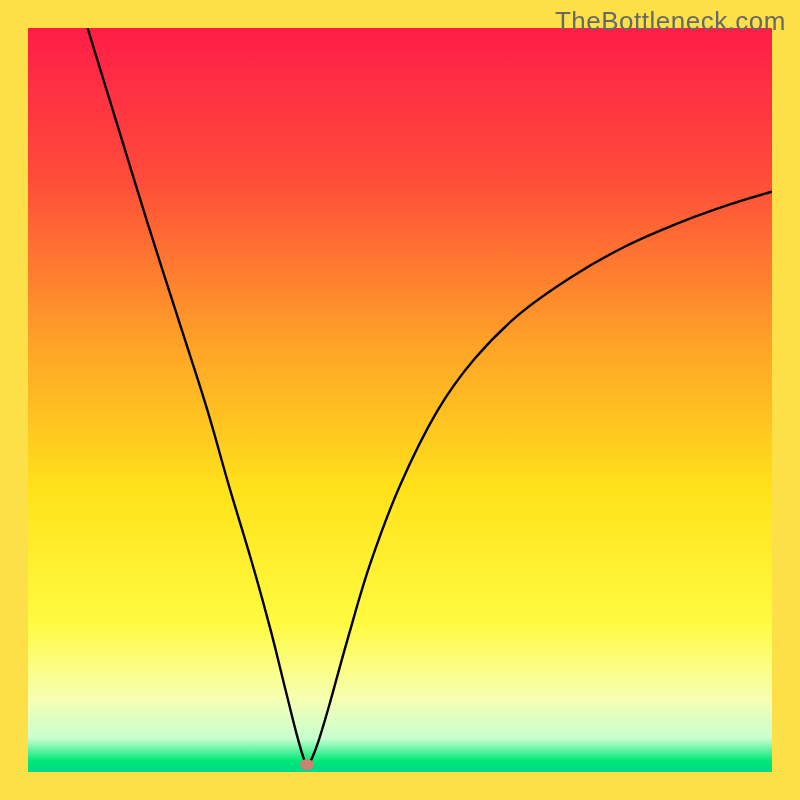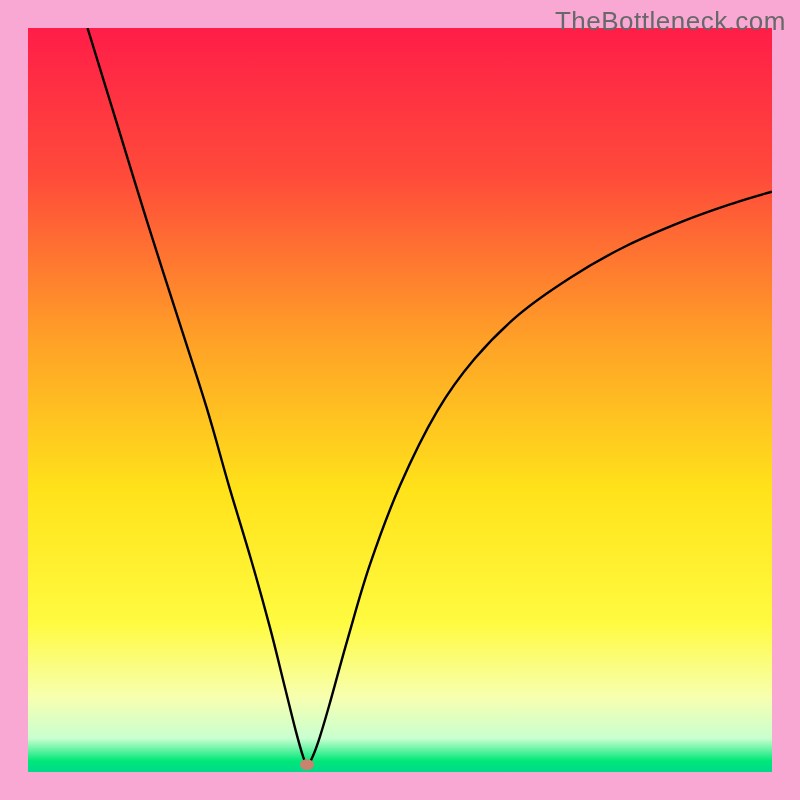--- a/index.html
+++ b/index.html
@@ -10,21 +10,21 @@
     background: #000;
     overflow: hidden;
     font-family: Arial, Helvetica, sans-serif;
   }
   .frame {
     position: absolute;
     left: 0;
     top: 0;
     width: 800px;
     height: 800px;
-    background: #f9a8d4;
+    background: #fde047;
   }
   .watermark {
     position: absolute;
     top: 6px;
     right: 14px;
     color: #686868;
     font-size: 26px;
     font-weight: 400;
     letter-spacing: 0.5px;
     z-index: 5;

